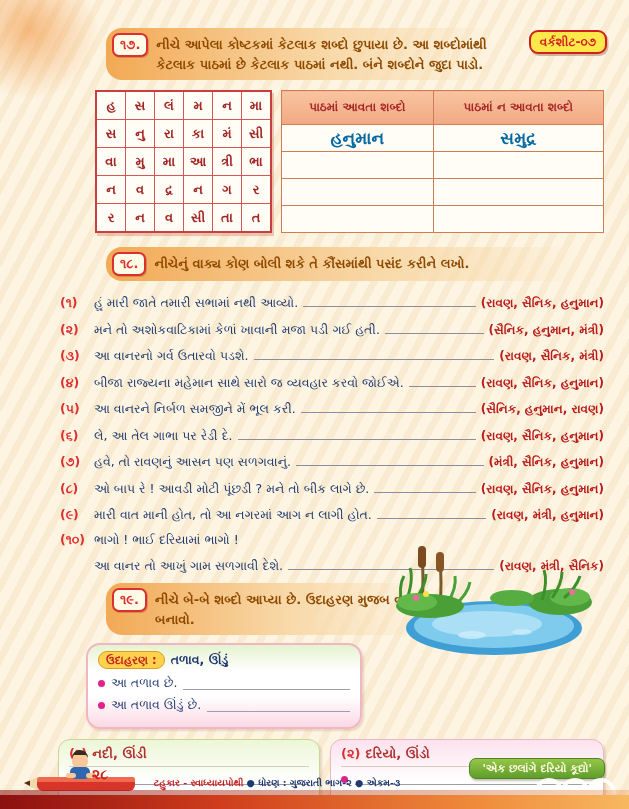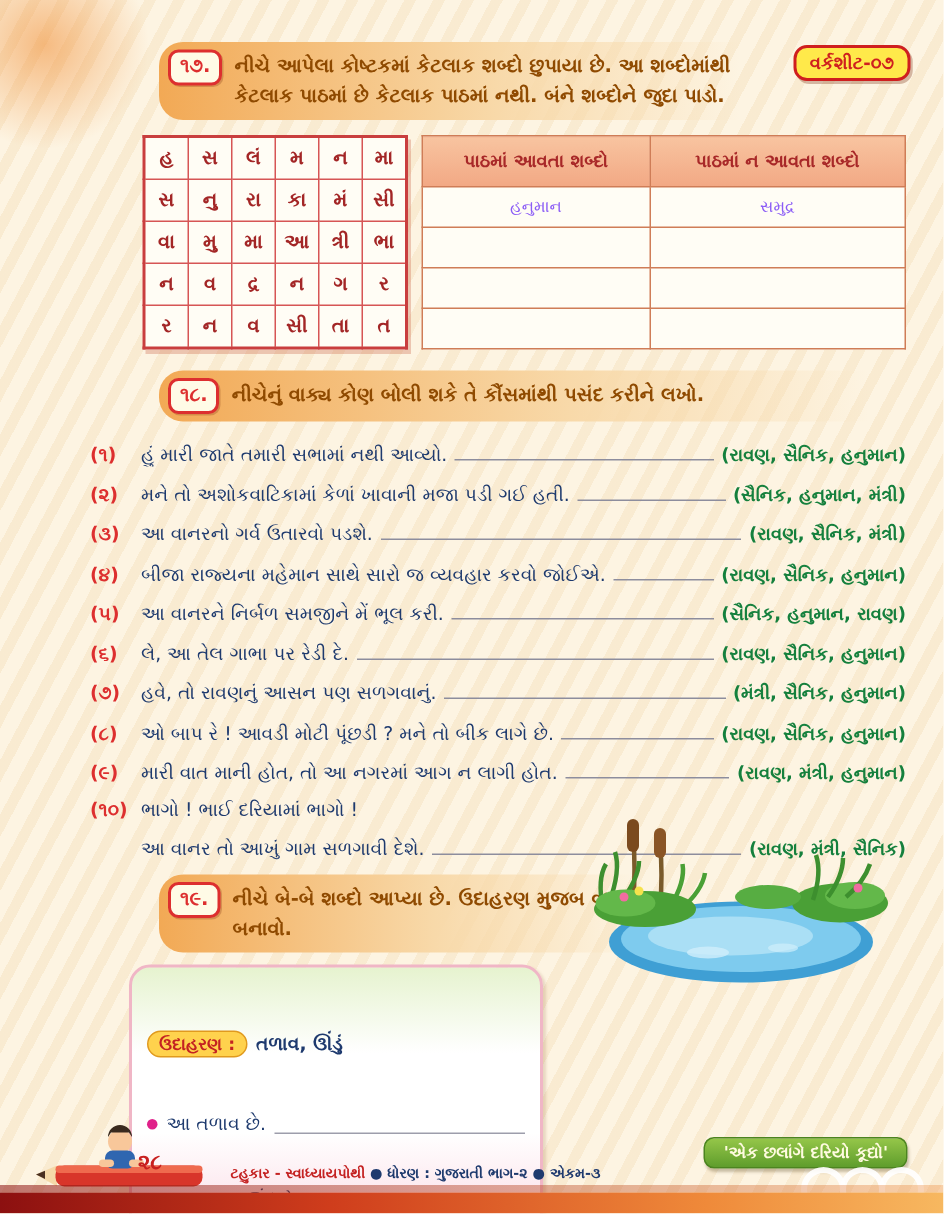--- a/index.html
+++ b/index.html
@@ -14,34 +14,34 @@
   .qnum{background:#fffbe6;border:2px solid #dd2f2f;color:#dd2f2f;font-weight:bold;border-radius:7px;padding:1px 6px;font-size:13px;line-height:1.4;box-shadow:1px 1px 0 rgba(120,40,10,.25);flex:0 0 auto;}
   .qtext{color:#8f4a00;font-weight:bold;font-size:13px;line-height:1.55;padding-top:2px;}
   .ws-badge{position:absolute;right:22px;top:30px;background:#ffe94a;border:2px solid #cf1f1f;color:#cf1f1f;font-weight:bold;font-size:12px;padding:3px 9px;border-radius:9px;box-shadow:1.5px 2px 0 rgba(120,40,10,.3);}
 
   
   .q17-body{display:flex;margin:10px 0 0 37px;gap:9px;}
   table.lgrid{border-collapse:collapse;border:2.5px solid #c93e3e;background:#fffdf5;box-shadow:2px 3px 0 rgba(200,90,60,.3);flex:0 0 auto;height:132px;}
   table.lgrid td{width:26px;height:25px;border:1.6px solid #d65555;color:#a32626;font-weight:bold;text-align:center;font-size:13px;}
   table.stable{border-collapse:collapse;width:336px;background:#fffdf5;}
   table.stable th{background:linear-gradient(180deg,#f8c4a0,#f2a884);color:#a82828;font-size:12px;font-weight:bold;border:1.2px solid #cf7d57;height:28px;padding:2px 4px;}
-  table.stable td{border:1.2px solid #cf7d57;height:24px;text-align:center;color:#8b5cf6;font-weight:normal;font-size:11px;}
+  table.stable td{border:1.2px solid #cf7d57;height:24px;text-align:center;color:#0369a1;font-weight:bold;font-size:17px;}
 
   
   .q18-list{margin:12px 0 0 2px;}
   .item{display:flex;align-items:baseline;margin-bottom:8.5px;font-size:12.5px;white-space:nowrap;overflow:hidden;}
   .item .n{color:#dd2f2f;font-weight:bold;flex:0 0 34px;}
   .item .t{color:#1e3a6e;flex:0 0 auto;}
   .item .fill{flex:1 1 8px;min-width:8px;border-bottom:1.1px solid #8d8d9d;height:13px;margin:0 5px;}
-  .item .o{color:#15803d;font-weight:bold;font-size:12px;flex:0 0 auto;}
+  .item .o{color:#b91c1c;font-weight:bold;font-size:12px;flex:0 0 auto;}
 
   
   .q19-banner{width:58%;}
   .exbox{width:252px;margin:8px 0 0 28px;border:2px solid #f0b6c6;border-radius:14px;background:linear-gradient(180deg,#e6f3cf 0%,#ffffff 32%,#ffffff 62%,#fbd9e4 100%);padding:6px 10px 8px 10px;box-shadow:1.5px 2px 2px rgba(150,100,60,.2);}
-  .exrow{display:flex;align-items:center;gap:6px;margin-bottom:6px;font-size:12.5px;margin-top:36px;}
+  .exrow{display:flex;align-items:center;gap:6px;margin-bottom:6px;font-size:12.5px;}
   .exlabel{background:#ffd24d;border:1px solid #e09a1e;color:#c42222;font-weight:bold;font-size:11.5px;padding:1px 7px;border-radius:9px;flex:0 0 auto;}
   .exwords{color:#1e3a6e;font-weight:bold;}
   .bullet{width:7px;height:7px;border-radius:50%;background:#e0218a;flex:0 0 auto;}
   .exline{color:#1e3a6e;flex:0 0 auto;}
   .exfill{flex:1;border-bottom:1.1px solid #9d9dab;height:12px;}
 
   .wboxes{display:flex;gap:10px;margin-top:10px;}
   .wbox{border-radius:12px;padding:6px 10px 8px 10px;box-shadow:1.5px 2px 2px rgba(150,100,60,.2);}
   .wbox.green{flex:0 0 240px;border:1.5px solid #c6d894;background:linear-gradient(180deg,#edf6d6 0%,#ffffff 48%);}
   .wbox.pink{flex:1;border:1.5px solid #eab6ca;background:linear-gradient(180deg,#fce2ed 0%,#ffffff 48%);}

